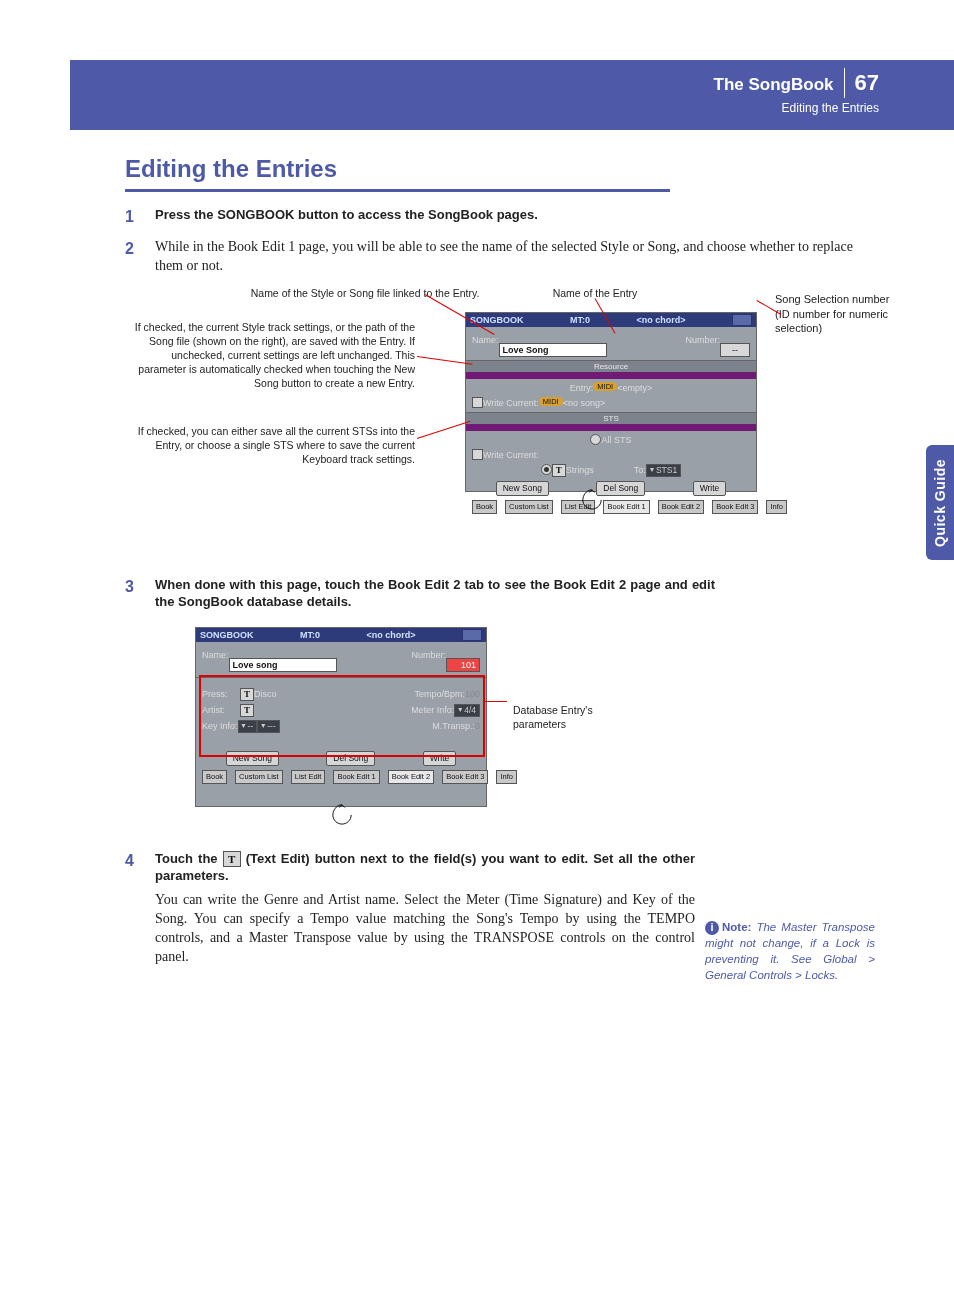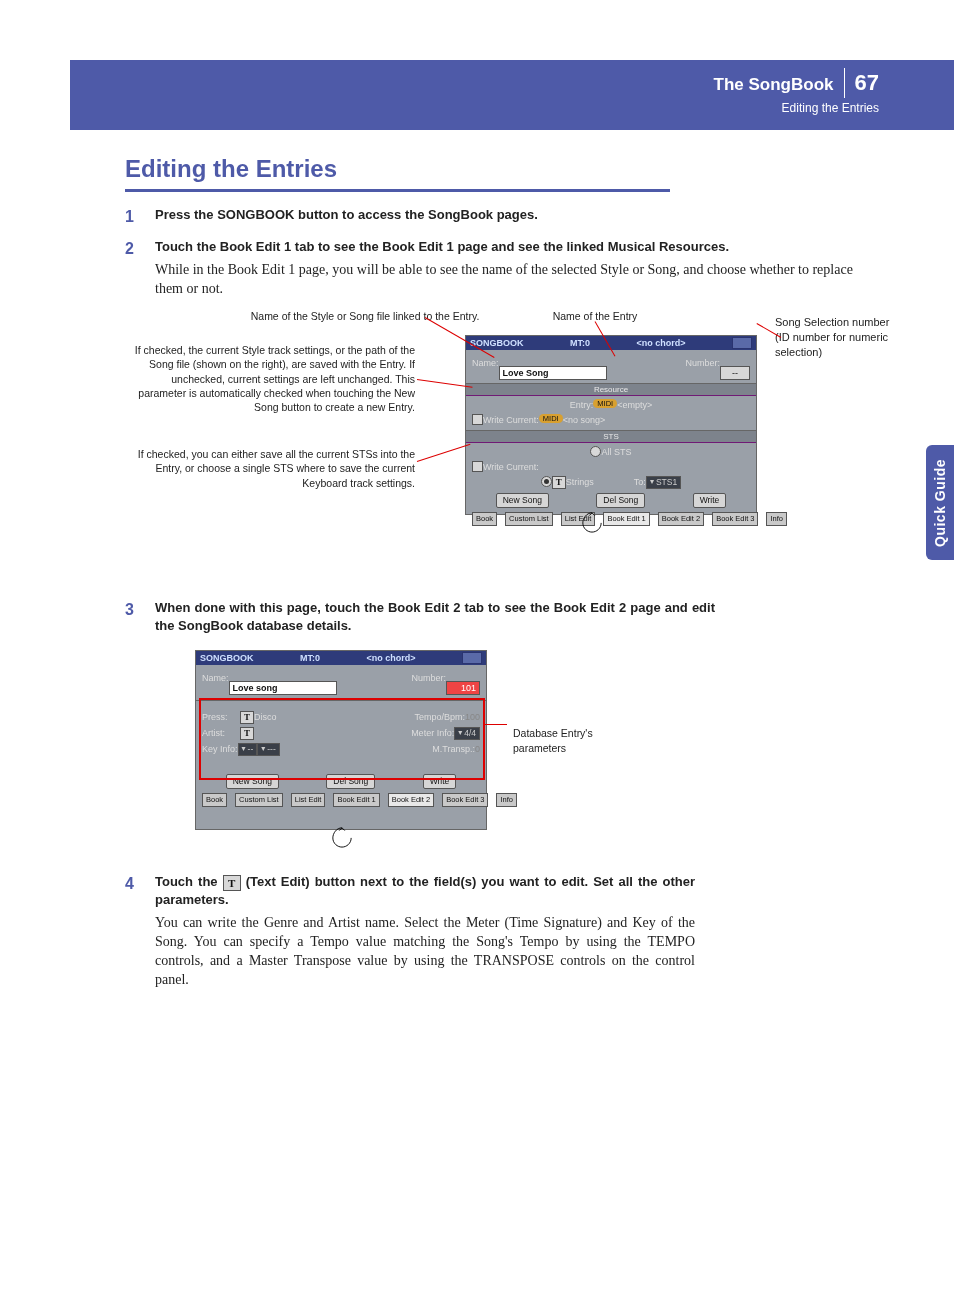--- a/index.html
+++ b/index.html
@@ -34,21 +34,21 @@
   .callout.r{text-align:right;}
   .sidecall{font-family:var(--sans);font-size:11px;position:absolute;left:620px;width:120px;}
   
   .scr{position:absolute;background:#9aa0a8;border:1px solid #666;font-family:var(--sans);font-size:9px;color:#e8e8e8;}
   .scr .titlebar{background:#2e3b7a;color:#cfe0ff;height:14px;line-height:14px;padding:0 4px;display:flex;justify-content:space-between;font-weight:700;font-size:9px;}
   .scr .titlebar .menu{width:18px;height:10px;background:#5a6aa8;border:1px solid #2a3470;margin-top:1px;}
   .scr .body{padding:4px 6px;color:#ddd;}
   .scr .lbl{color:#ddd;font-size:9px;}
   .scr .field{display:inline-block;background:#d8d8d8;color:#111;border:1px solid #555;height:12px;line-height:12px;padding:0 3px;font-size:9px;font-family:var(--sans);margin-top:9px;}
   .scr .fieldwhite{background:#fff;}
-  .scr .sec{text-align:center;background:#7d838c;color:#e8e8e8;border-top:1px solid #666;border-bottom:1px solid #701a75;font-size:8px;height:11px;line-height:11px;margin:3px -6px;}
+  .scr .sec{text-align:center;background:#7d838c;color:#e8e8e8;border-top:1px solid #666;border-bottom:7px solid #701a75;font-size:8px;height:11px;line-height:11px;margin:3px -6px;}
   .scr .btn{display:inline-block;background:#d6d6d6;color:#111;border:1px solid #555;border-radius:2px;height:13px;line-height:13px;padding:0 6px;font-size:8.5px;font-family:var(--sans);}
   .scr .tabs{display:flex;gap:8px;margin:4px -4px 0;padding:0 4px;}
   .scr .tab{flex:0 0 auto;background:#c9c9c9;color:#111;border:1px solid #555;font-size:7.5px;line-height:8px;padding:2px 3px;text-align:center;}
   .scr .tab.sel{background:#e8e8e8;}
   .scr .row{margin:3px 0;display:flex;gap:0;}
   .scr .chk{width:9px;height:9px;border:1px solid #555;background:#d8d8d8;display:inline-block;}
   .scr .radio{width:9px;height:9px;border:1px solid #555;border-radius:50%;background:#d8d8d8;display:inline-block;}
   .scr .radio.on::after{content:"";display:block;width:5px;height:5px;background:#333;border-radius:50%;margin:2px;}
   .scr .dd{display:inline-flex;align-items:center;background:#3a3f48;color:#ccc;border:1px solid #555;height:11px;padding:0 3px;font-size:8.5px;}
   .scr .dd::before{content:"▾";font-size:8px;margin-right:2px;color:#ccc;}
@@ -90,21 +90,20 @@
     <div class="rule"></div>
 
     <ol class="steps">
       <li>
         <span class="num">1</span>
         <div class="stepbold">Press the SONGBOOK button to access the SongBook pages.</div>
       </li>
 
       <li>
         <span class="num">2</span>
-        <div class="stepbold just">Touch the Book Edit 1 tab to see the Book Edit 1 page and see the linked Musical Resources.</div>
         <div class="stepbody">While in the Book Edit 1 page, you will be able to see the name of the selected Style or Song, and choose whether to replace them or not.</div>
 
         <div class="figarea" style="height:260px;">
 
           <div class="callout" style="left:70px;top:0;width:280px;text-align:center;">Name of the Style or Song file linked to the Entry.</div>
           <div class="callout" style="left:380px;top:0;width:120px;text-align:center;">Name of the Entry</div>
           <div class="callout r" style="left:-30px;top:138px;width:290px;">If checked, you can either save all the current STSs into the Entry, or choose a single STS where to save the current Keyboard track settings.</div>
           <div class="callout r" style="left:-30px;top:34px;width:290px;">If checked, the current Style track settings, or the path of the Song file (shown on the right), are saved with the Entry. If unchecked, current settings are left unchanged. This parameter is automatically checked when touching the New Song button to create a new Entry.</div>
           <div class="sidecall" style="top:6px;">Song Selection number (ID number for numeric selection)</div>
 
@@ -263,13 +262,16 @@
         <div class="stepbold just" style="width:540px;">
           <span>Touch the </span>
           <span class="inlineT">T</span>
           <span> (Text Edit) button next to the field(s) you want to edit. Set all the other parameters.</span>
         </div>
         <div class="stepbody just" style="width:540px;">You can write the Genre and Artist name. Select the Meter (Time Signature) and Key of the Song. You can specify a Tempo value matching the Song's Tempo by using the TEMPO controls, and a Master Transpose value by using the TRANSPOSE controls on the control panel.</div>
       </li>
     </ol>
   </div>
 
+  <div class="note">
+    <span class="i">i</span><b>Note:</b><span> The Master Transpose might not change, if a Lock is preventing it. See Global &gt; General Controls &gt; Locks.</span>
+  </div>
 </div>
 
 </body></html>

